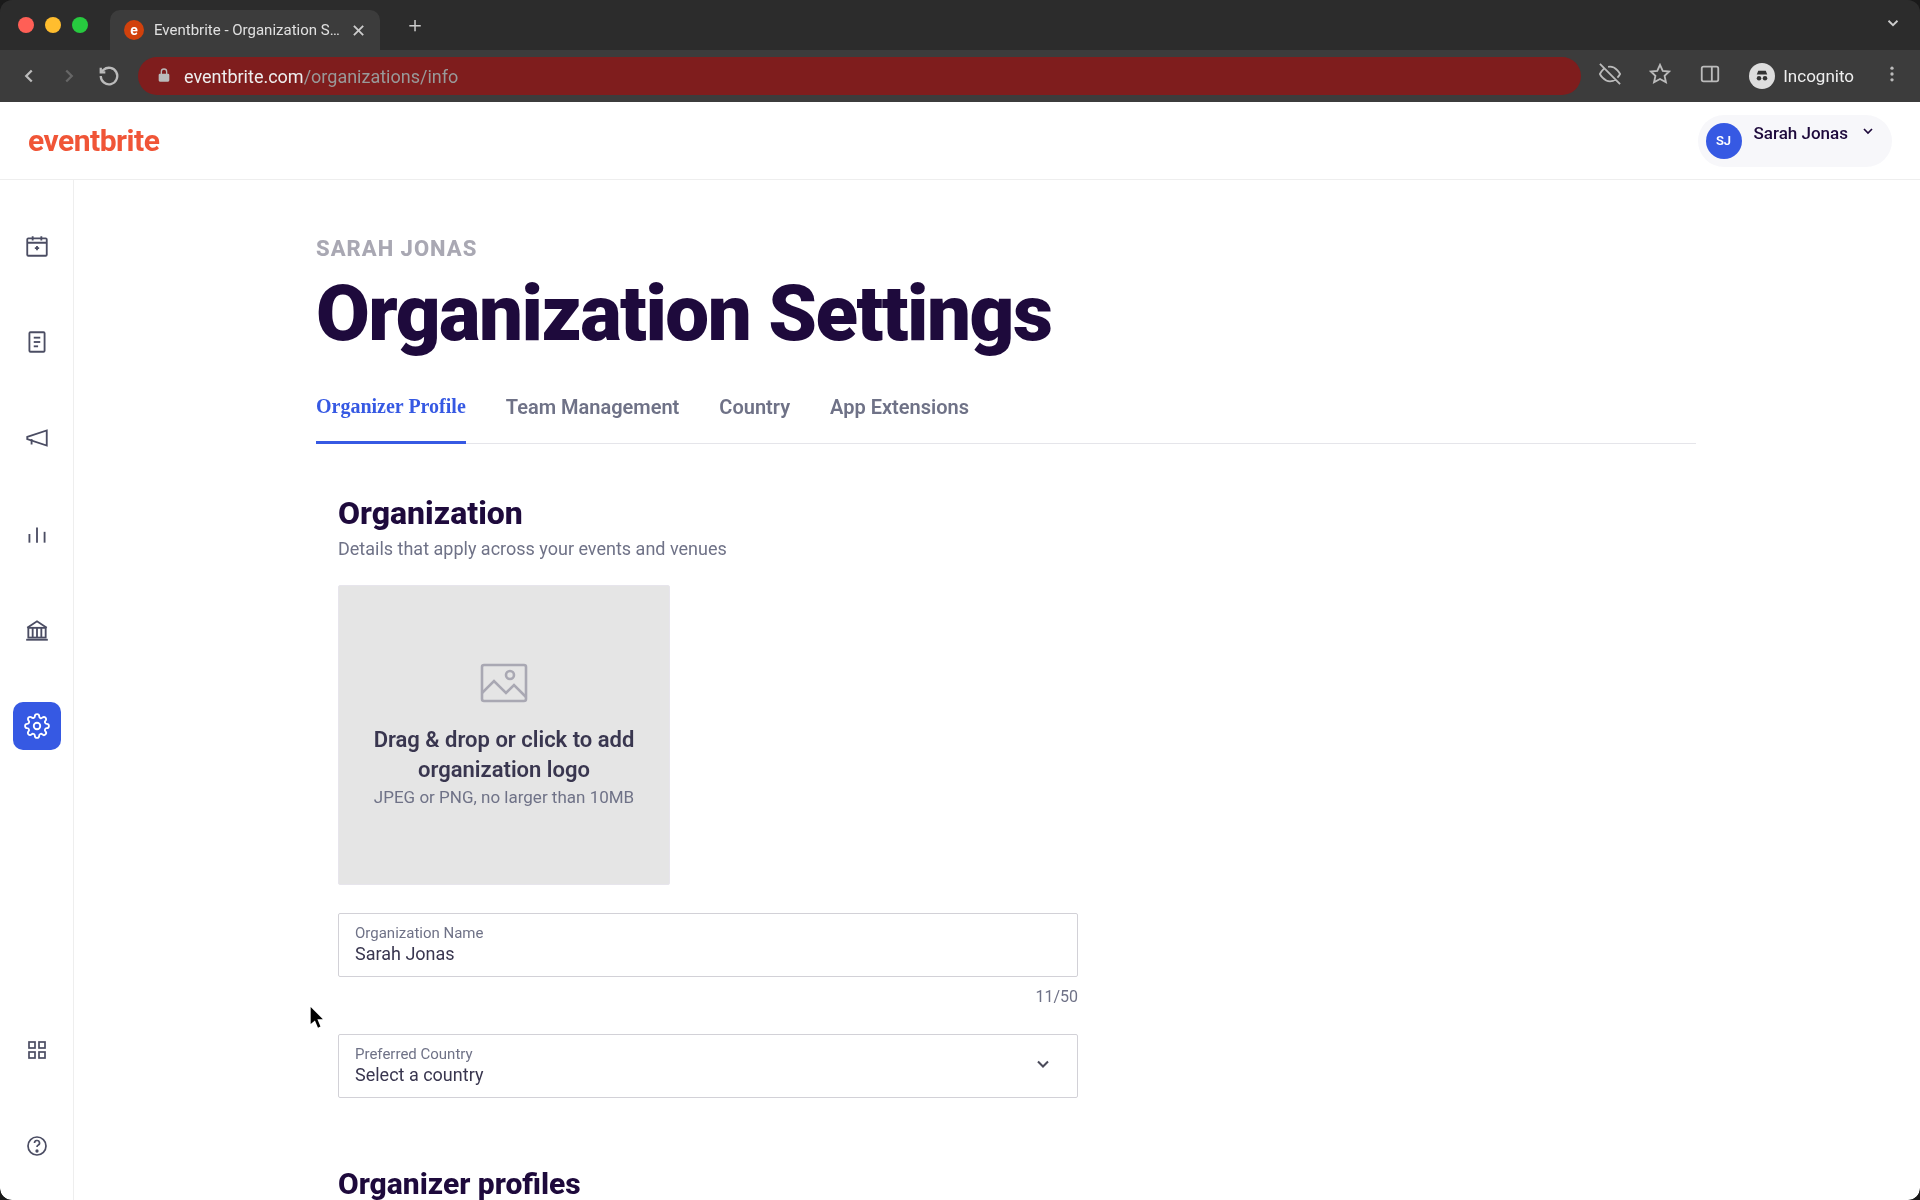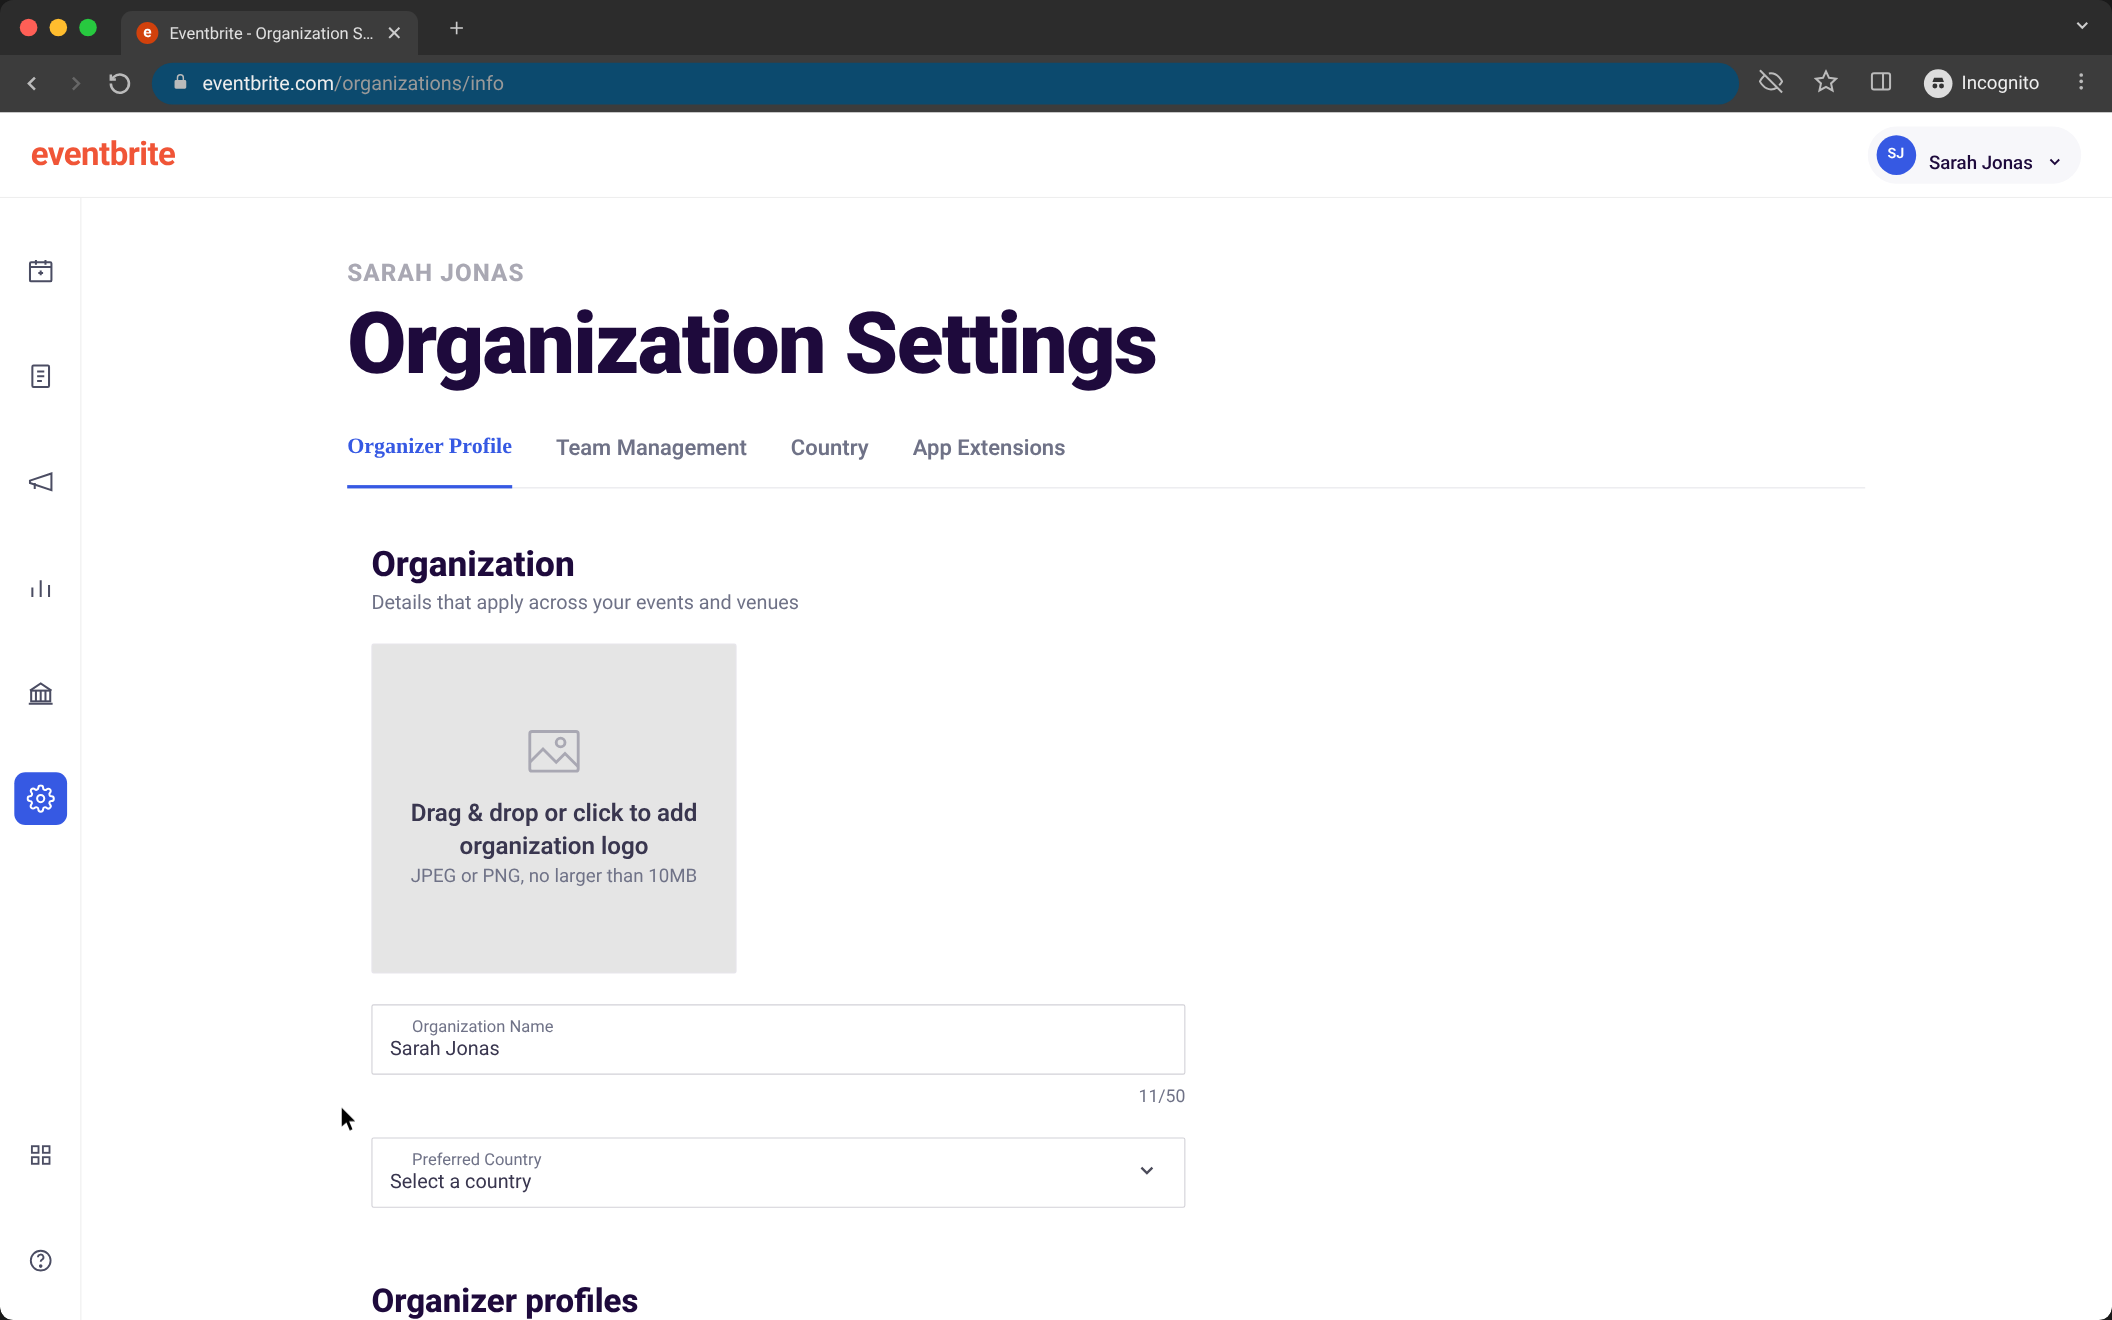--- a/index.html
+++ b/index.html
@@ -101,21 +101,21 @@
     }
     .nav-btn {
       color: #bbb;
       cursor: pointer;
       display: flex;
       align-items: center;
     }
     .nav-btn.disabled { color: #666; }
     .address-bar {
       flex: 1;
-      background: #0c4a6e;
+      background: #7f1d1d;
       border-radius: 24px;
       height: 38px;
       display: flex;
       align-items: center;
       padding: 0 18px;
       gap: 12px;
       color: #ddd;
       font-size: 18px;
     }
     .lock-icon { color: #bbb; }
@@ -162,21 +162,21 @@
     }
     .logo {
       color: #f05537;
       font-size: 30px;
       font-weight: 700;
       letter-spacing: -0.5px;
     }
     .user-menu {
       margin-left: auto;
       display: flex;
-      align-items: flex-end;
+      align-items: flex-start;
       gap: 12px;
       background: #f7f7fa;
       border-radius: 28px;
       padding: 8px 16px 8px 8px;
       cursor: pointer;
     }
     .avatar {
       width: 36px; height: 36px;
       border-radius: 50%;
       background: #3659e3;
@@ -313,21 +313,20 @@
       margin-top: 28px;
       width: 740px;
       border: 1px solid #d2d1d7;
       border-radius: 2px;
       padding: 10px 16px 12px;
       position: relative;
     }
     .field-label {
       font-size: 15px;
       color: #6f7287;
-      margin-left: 20px;
     }
     .field-value {
       font-size: 18px;
       color: #39364f;
       margin-top: 1px;
     }
     .field-select .chev {
       position: absolute;
       right: 24px;
       top: 50%;

